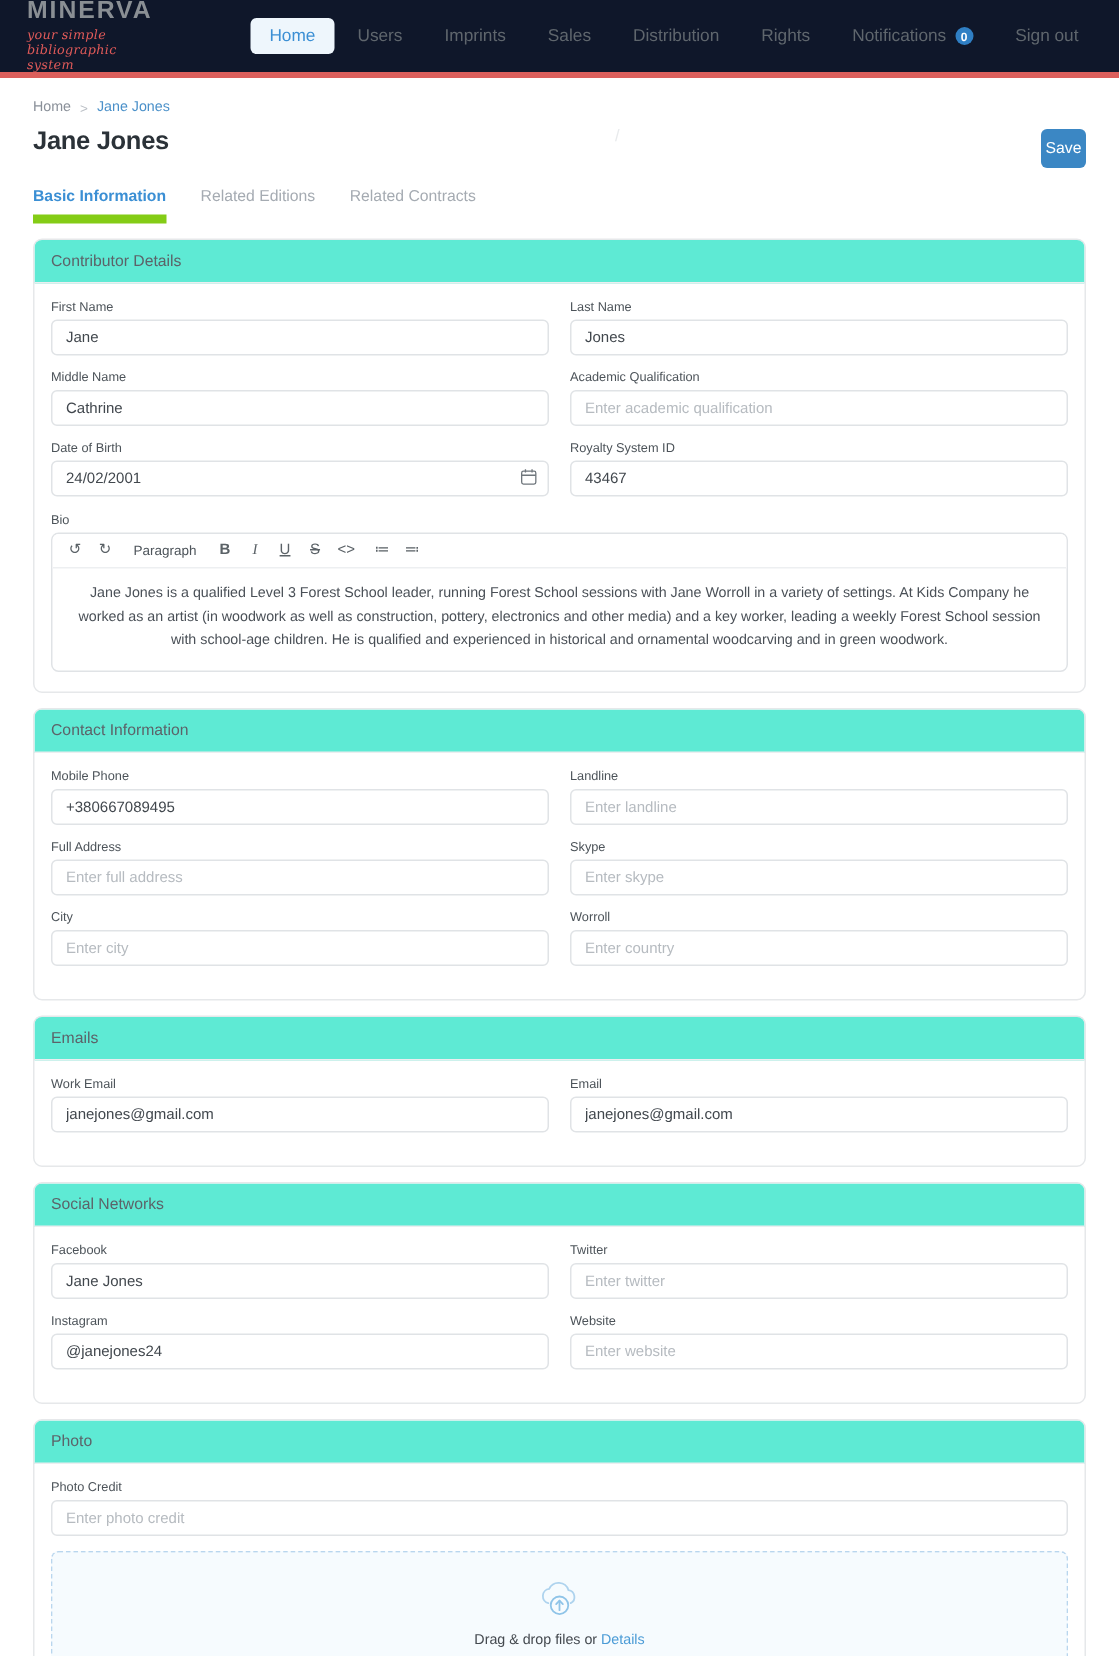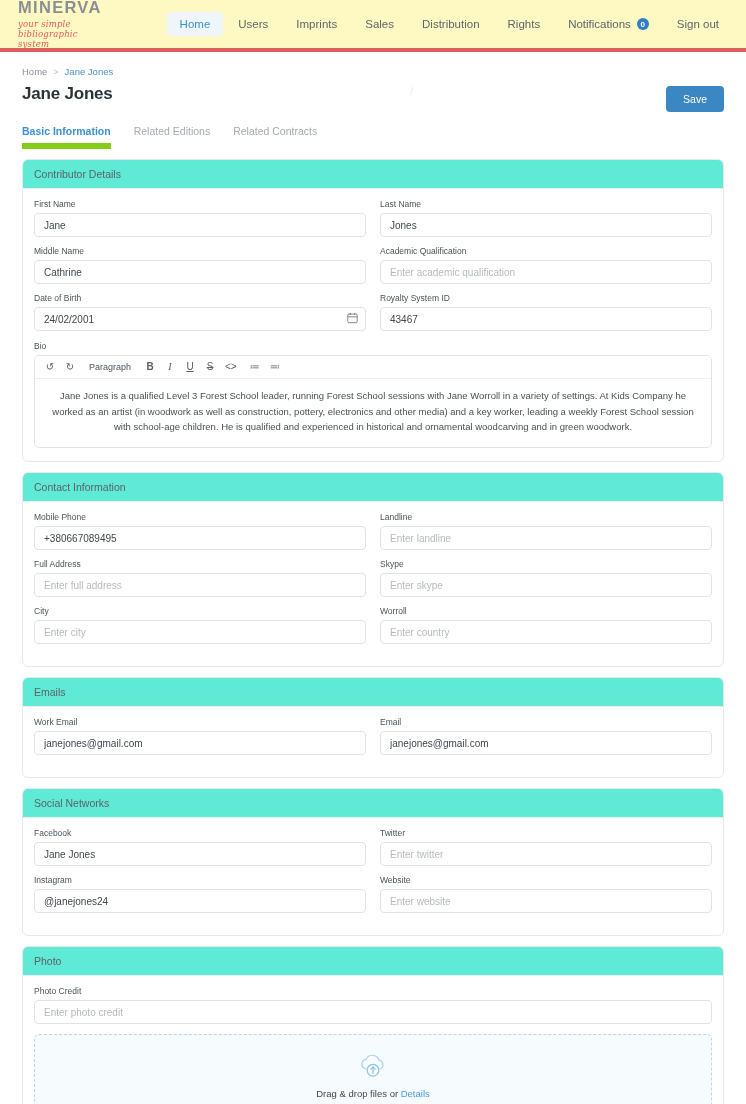--- a/index.html
+++ b/index.html
@@ -7,21 +7,21 @@
   body {
     width:746px; height:1104px;
     background:#ffffff;
     font-family:"Liberation Sans", sans-serif;
     color:#3a3f44;
     overflow:hidden;
   }
 
   
   .topbar{
-    height:48px; background:#fef9c3; display:flex; align-items:center;
+    height:48px; background:#0f172a; display:flex; align-items:center;
     padding:0 14px 0 18px; position:relative;
   }
   .logo{ display:flex; flex-direction:column; justify-content:center; width:150px; }
   .logo-word{
     font-size:16.5px; font-weight:bold; letter-spacing:1.3px;
     color:#8a8f94; line-height:1; font-family:"Liberation Sans", sans-serif;
   }
   .logo-tag{
     font-size:8.5px; color:#e05a59; margin-top:3px; letter-spacing:.2px;
     font-family:"DejaVu Serif", serif; font-style:italic;
@@ -43,21 +43,21 @@
   
   .page{ padding:14px 22px 0 22px; }
   .crumbs{ font-size:9.5px; color:#8a9099; display:flex; align-items:center; gap:6px; }
   .crumbs .sep{ color:#b9bec4; font-size:9px; }
   .crumbs .link{ color:#4a90c9; cursor:pointer; }
   .title-row{ display:flex; align-items:flex-start; justify-content:space-between; margin-top:7px; }
   .page-title{ font-size:17px; font-weight:bold; color:#2b3238; letter-spacing:-.2px; }
   .ghost-mark{ position:absolute; left:410px; top:85px; font-size:11px; color:#e8eaec; }
   .save-btn{
     background:#3b87c4; color:#fff; font-size:10.5px; border:none; border-radius:4px;
-    padding:7px 17px; cursor:pointer; margin-top:2px;
+    padding:7px 3px; cursor:pointer; margin-top:2px;
   }
   .tabs{ display:flex; gap:23px; margin-top:13px; }
   .tab{ font-size:10.5px; color:#a5abb2; padding-bottom:6px; cursor:pointer; }
   .tab.active{ color:#3b8fd4; font-weight:bold; border-bottom:6px solid #84cc16; }
 
   
   .card{
     border:1px solid #e6e8ea; border-radius:6px; margin-top:10px; background:#fff;
     overflow:hidden;
   }

